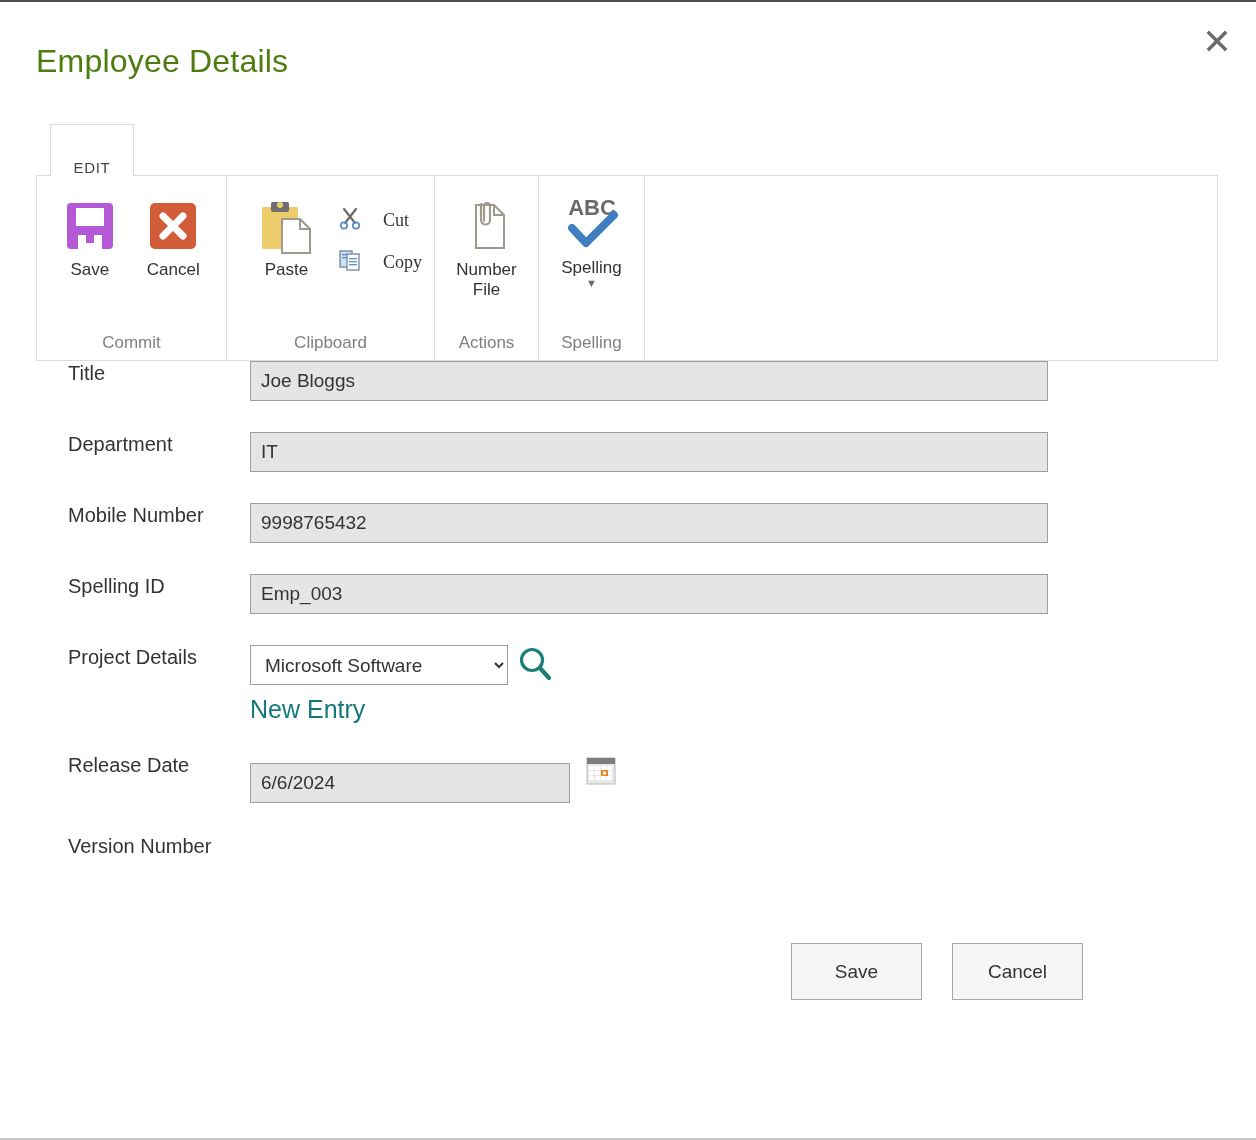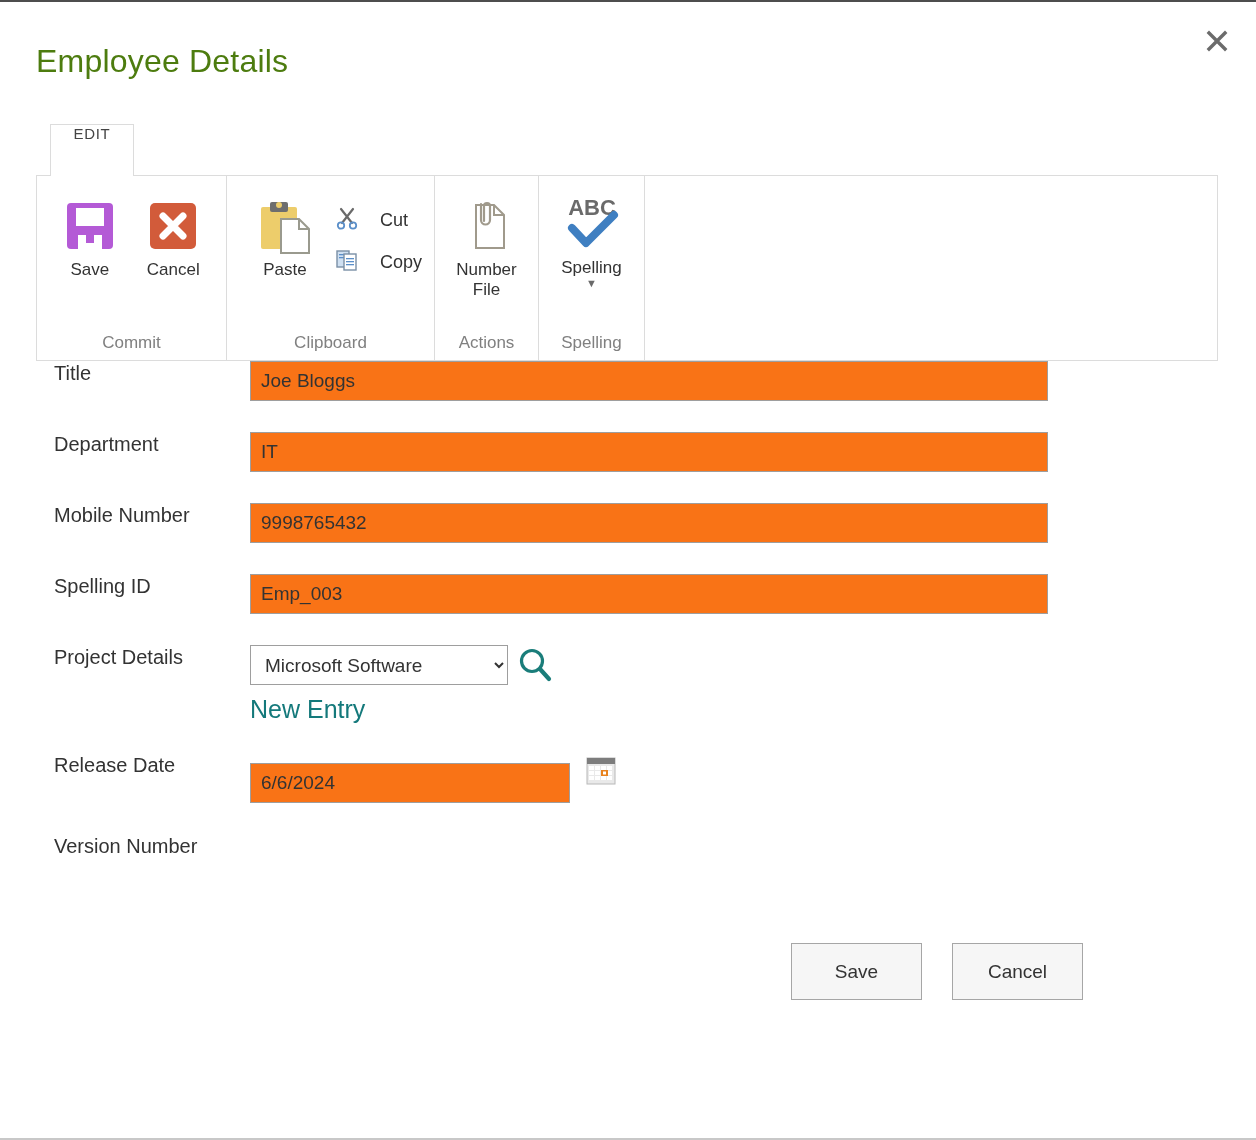--- a/index.html
+++ b/index.html
@@ -45,21 +45,21 @@
     left: 36px; top: 122px;
     width: 1182px; height: 52px;
   }
   .tab-edit {
     position: absolute;
     left: 14px; top: 0;
     width: 84px; height: 52px;
     background: #ffffff;
     border: 1px solid #dcdcdc;
     border-bottom: none;
-    display: flex; align-items: flex-start; justify-content: center;
+    display: flex; align-items: flex-end; justify-content: center;
     font-size: 15px;
     color: #444444;
     letter-spacing: 0.7px;
     cursor: pointer;
     z-index: 3;
   }
   .tabstrip-rule {
     position: absolute;
     left: 0; bottom: 0;
     width: 1182px;
@@ -134,47 +134,48 @@
     justify-content: flex-start;
     padding-top: 22px;
     gap: 14px;
   }
   .small-btn {
     display: flex;
     align-items: center;
     gap: 21px;
     cursor: pointer;
     height: 28px;
+    font-family: Liberation Serif, serif;
   }
   .small-btn .cap {
     font-size: 18px;
     color: #333333;
     font-weight: 300;
   }
 
   
   .form { position: absolute; left: 0; top: 359px; width: 1256px; }
   .row {
     position: relative;
     display: flex;
     align-items: flex-start;
   }
   .flabel {
     width: 250px;
-    padding-left: 54px;
+    padding-left: 68px;
     font-size: 20px;
     color: #333333;
     font-weight: 300;
     line-height: 24px;
   }
   .finput {
     width: 798px;
     height: 40px;
     border: 1px solid #9e9e9e;
-    background: #f97316;
+    background: #e5e5e5;
     font-family: "Liberation Sans", sans-serif;
     font-size: 19px;
     color: #333333;
     font-weight: 300;
     padding: 0 10px;
     outline: none;
   }
   .fselect {
     width: 258px;
     height: 40px;
@@ -366,21 +367,21 @@
     </div>
 
     <div class="row" style="height:71px">
       <div class="flabel">Spelling ID</div>
       <input class="finput" type="text" value="Emp_003" style="">
     </div>
 
     <div class="row" style="height:108px">
       <div class="flabel">Project Details</div>
       <div>
-        <div style="display:flex;align-items:center">
+        <div style="display:flex;align-items:flex-start">
           <select class="fselect">
             <option>Microsoft Software</option>
           </select>
           <span class="magnifier">
             <svg width="38" height="38" viewBox="0 0 38 38">
               <circle cx="16" cy="15" r="10.5" fill="none" stroke="#1a7d7a" stroke-width="3.2"></circle>
               <path d="M24 23 L33 33" stroke="#1a7d7a" stroke-width="4.2" stroke-linecap="round"></path>
             </svg>
           </span>
         </div>

